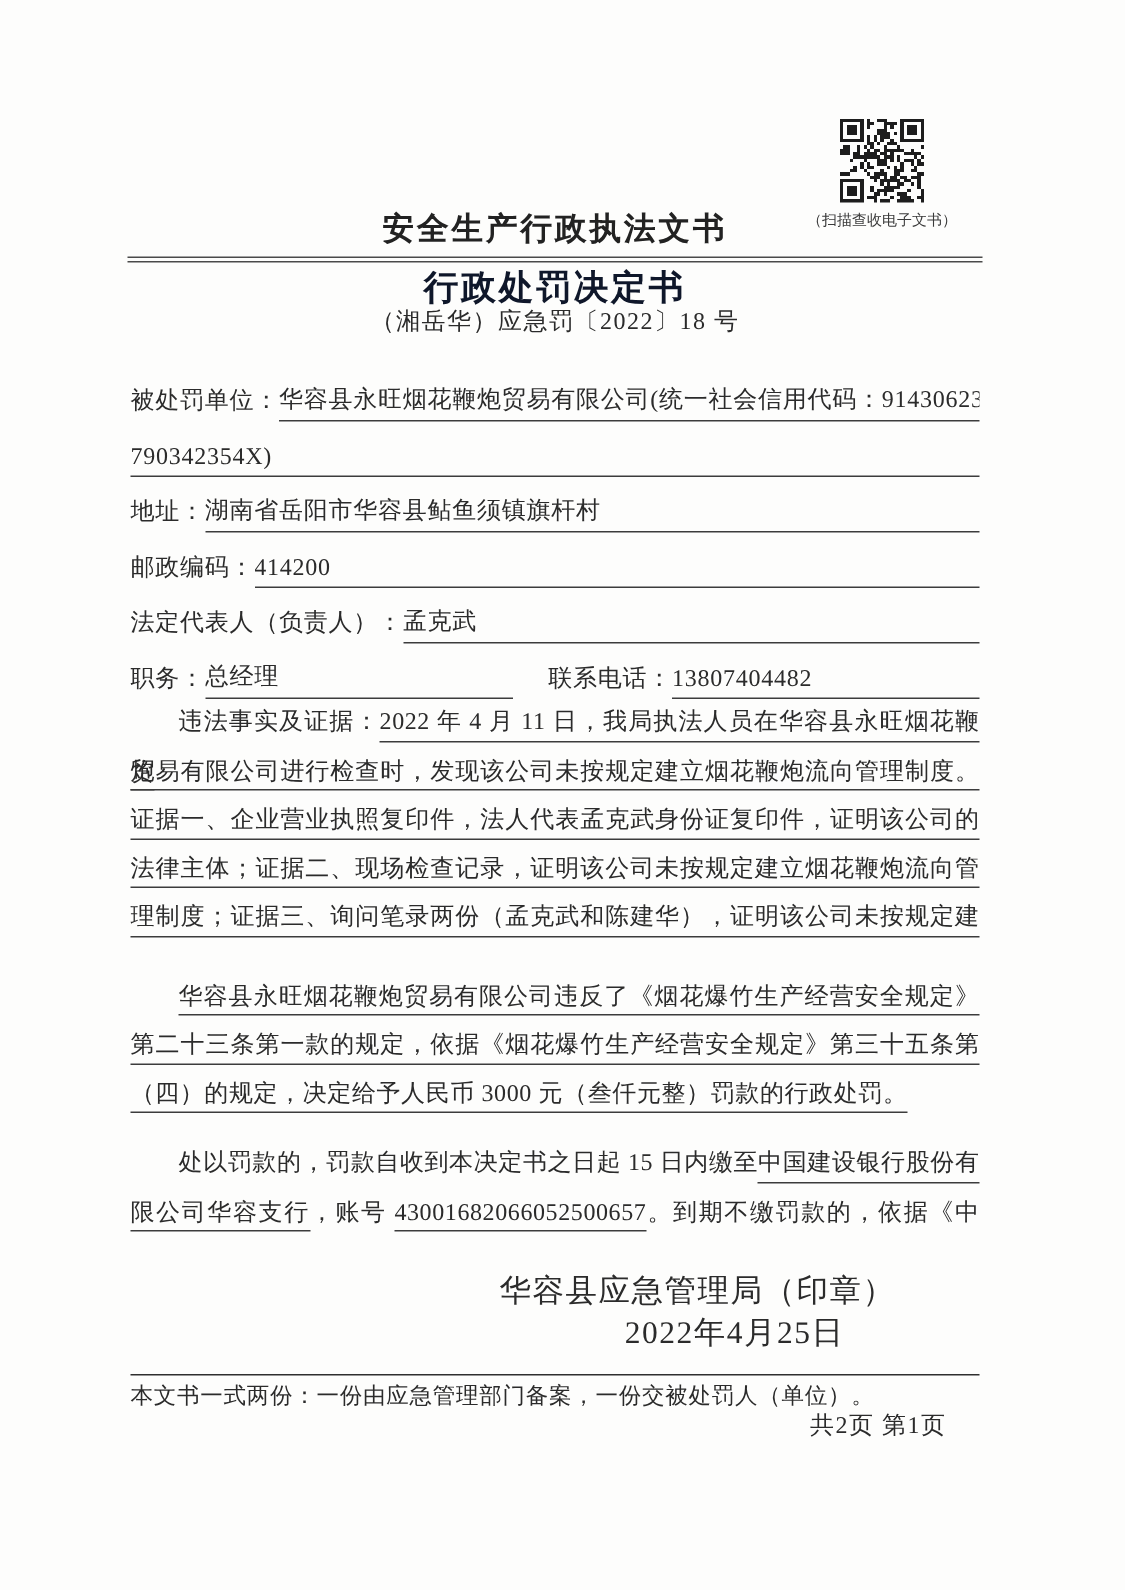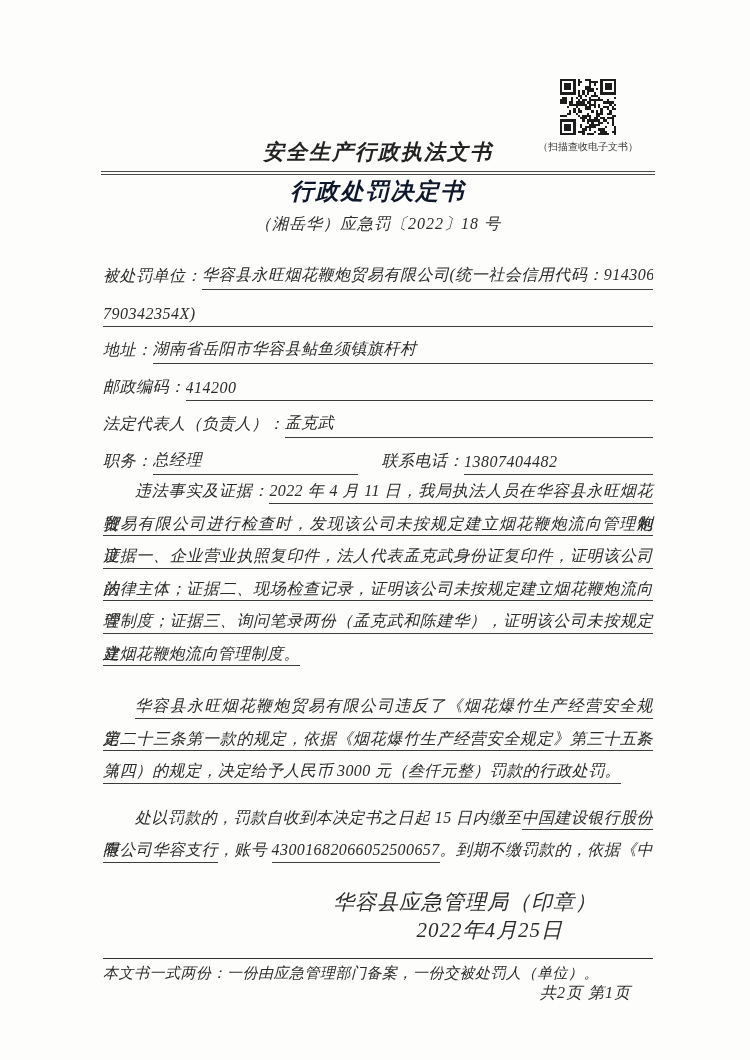--- a/index.html
+++ b/index.html
@@ -9,21 +9,21 @@
   }
   .page{
     position:relative;
     width:750px;height:1060px;
     background:#fdfdfc;
     color:#2b2b2b;
     overflow:hidden;
     margin:0 auto;
   }
   .content{
-    position:absolute;left:103px;right:97px;top:0;font-style:italic;
+    position:absolute;left:87px;right:97px;top:0;
   }
   
   .qr-wrap{
     position:absolute;top:79px;left:532px;width:112px;
     text-align:center;
   }
   .qr-box{width:56px;height:56px;margin:0 auto;display:block;}
   .qr-caption{
     font-size:10px;letter-spacing:0;color:#3a3a3a;
     margin-top:5px;white-space:nowrap;
@@ -40,21 +40,21 @@
     border-top:1px solid #4a4a4a;border-bottom:1px solid #4a4a4a;
     margin-left:-2px;margin-right:-2px;
   }
   .doc-title{
     margin-top:4px;
     text-align:center;
     font-size:23px;font-weight:700;letter-spacing:2px;
     line-height:26px;color:#0f172a;
   }
   .doc-number{
-    margin-top:10px;text-align:center;
+    margin-top:1px;text-align:center;
     font-size:16px;line-height:18px;letter-spacing:1px;
   }
   
   .fields{margin-top:20px;font-size:16px;}
   .frow{height:37px;display:flex;align-items:flex-end;letter-spacing:0.5px;}
   .flabel{padding-bottom:3px;white-space:nowrap;}
   .fline{
     flex:1;border-bottom:1px solid #3c3c3c;
     padding-bottom:3px;white-space:nowrap;overflow:hidden;
   }
@@ -346,21 +346,20 @@
       </div>
 
     </div>
 
     <div class="para p1">
         <div class="pline just ind"><span>违法事实及证据：</span><span class="u">2022 年 4 月 11 日，我局执法人员在华容县永旺烟花鞭炮</span></div>
         <div class="pline just"><span class="u">贸易有限公司进行检查时，发现该公司未按规定建立烟花鞭炮流向管理制度。</span></div>
         <div class="pline just"><span class="u">证据一、企业营业执照复印件，法人代表孟克武身份证复印件，证明该公司的</span></div>
         <div class="pline just"><span class="u">法律主体；证据二、现场检查记录，证明该公司未按规定建立烟花鞭炮流向管</span></div>
         <div class="pline just"><span class="u">理制度；证据三、询问笔录两份（孟克武和陈建华），证明该公司未按规定建</span></div>
-        <div class="pline"><span class="u">立烟花鞭炮流向管理制度。</span></div>
       </div>
     <div class="para p2">
         <div class="pline just ind"><span class="u">华容县永旺烟花鞭炮贸易有限公司违反了《烟花爆竹生产经营安全规定》</span></div>
         <div class="pline just"><span class="u">第二十三条第一款的规定，依据《烟花爆竹生产经营安全规定》第三十五条第</span></div>
         <div class="pline"><span class="u">（四）的规定，决定给予人民币 3000 元（叁仟元整）罚款的行政处罚。</span></div>
       </div>
     <div class="para p3">
         <div class="pline just ind"><span>处以罚款的，罚款自收到本决定书之日起 15 日内缴至</span><span class="u">中国建设银行股份有</span></div>
         <div class="pline just"><span class="u">限公司华容支行</span><span>，账号 </span><span class="u">43001682066052500657</span><span>。到期不缴罚款的，依据《中</span></div>
       </div>

